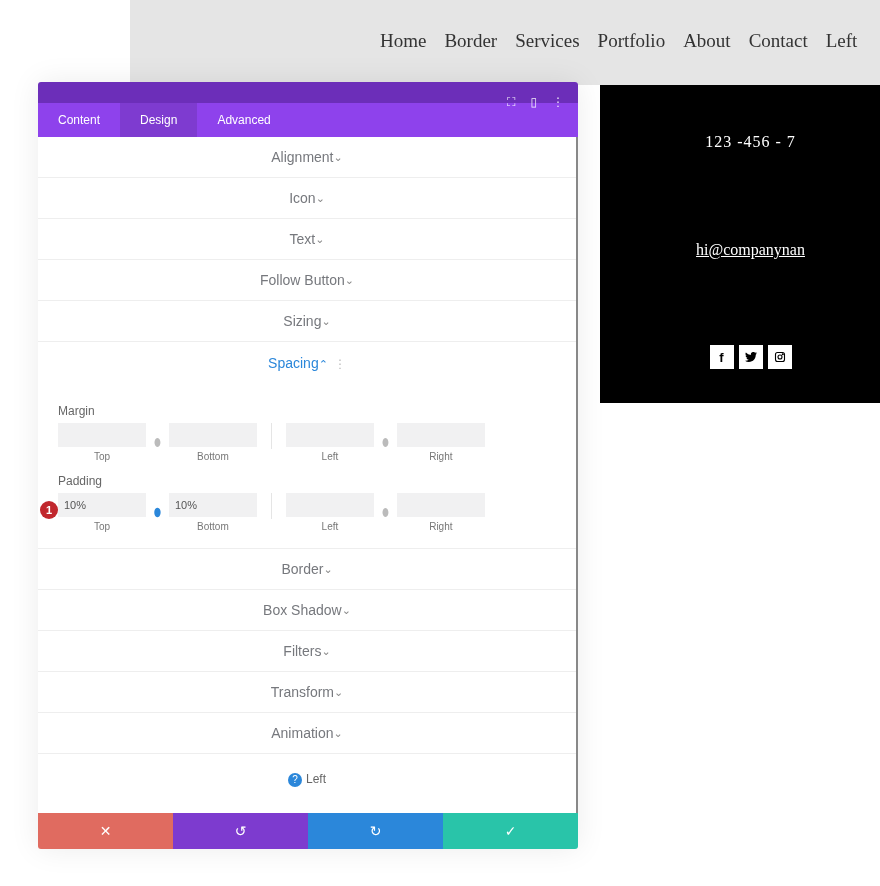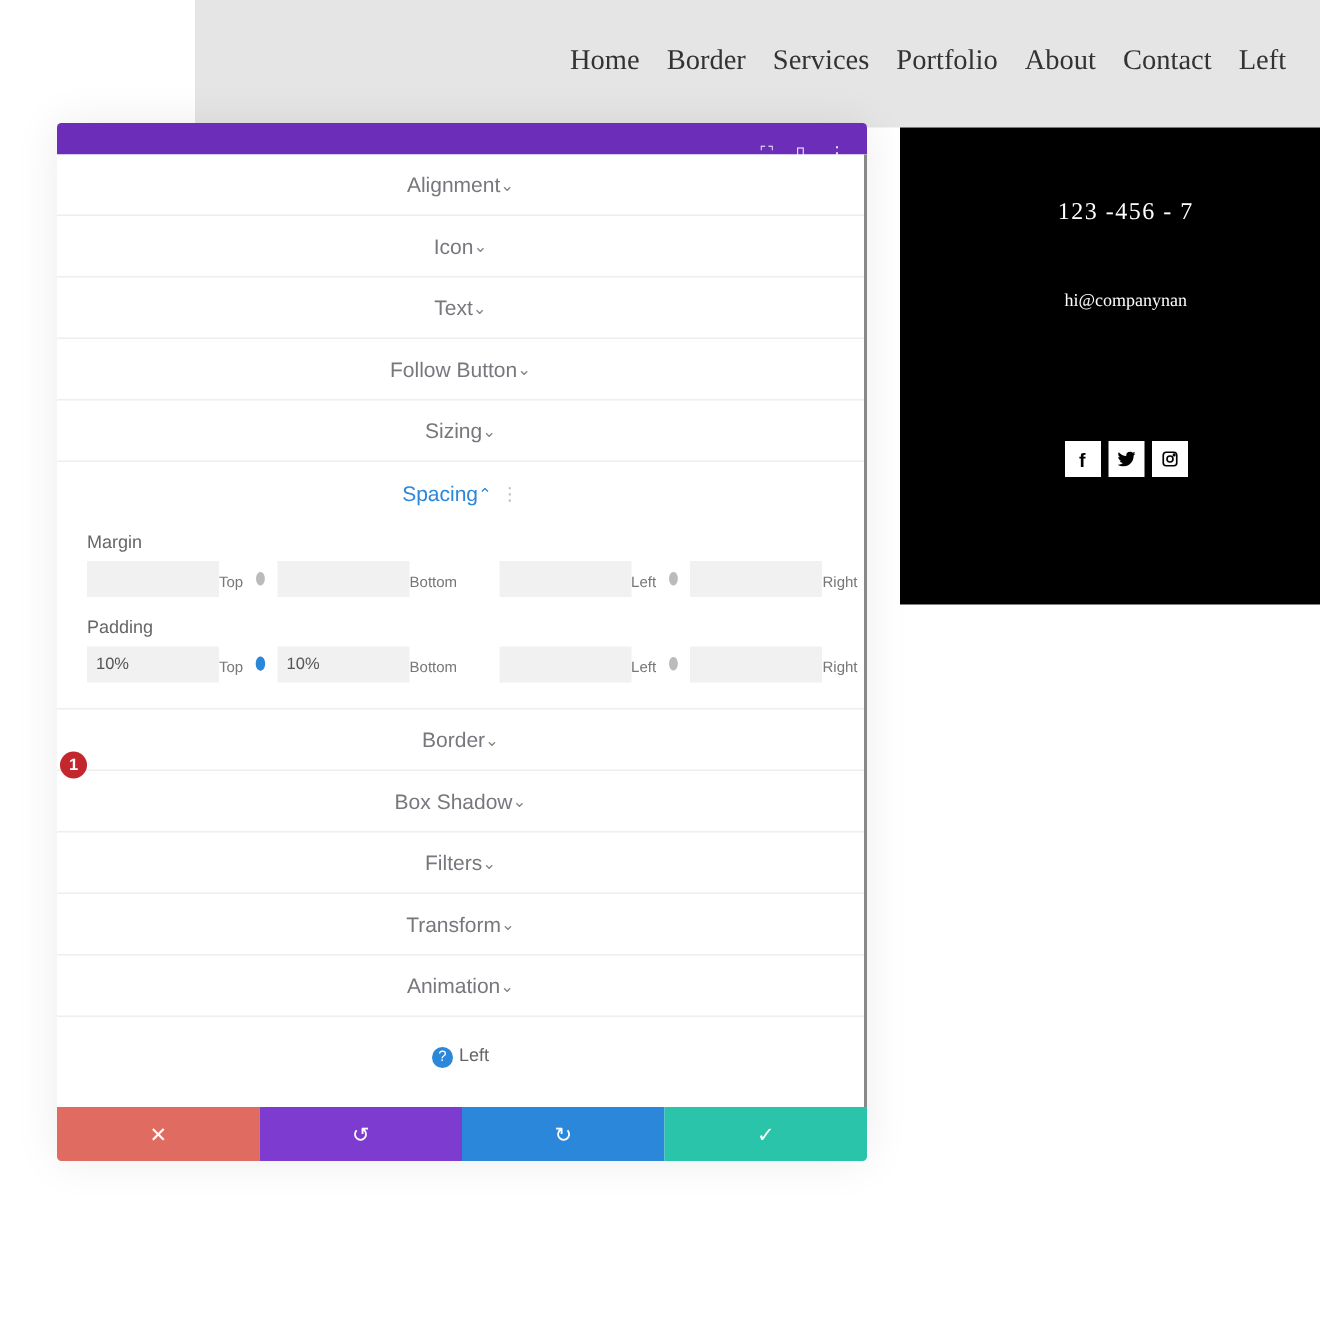--- a/index.html
+++ b/index.html
@@ -5,21 +5,21 @@
     * { margin: 0; padding: 0; box-sizing: border-box; }
     body { font-family: -apple-system, BlinkMacSystemFont, "Segoe UI", Helvetica, Arial, sans-serif; background: #fff; width: 880px; height: 886px; overflow: hidden; position: relative; }
     
     .page-bg { position: absolute; top: 0; left: 130px; right: 0; height: 85px; background: #e5e5e5; }
     
     .nav { position: absolute; top: 30px; left: 380px; display: flex; gap: 18px; font-family: Georgia, serif; font-size: 19px; color: #333; }
     .nav span { cursor: pointer; }
     
     .footer-box { position: absolute; top: 85px; left: 600px; width: 280px; height: 318px; background: #000; color: #fff; font-family: Georgia, serif; text-align: center; overflow: hidden; padding-left: 21px; }
     .footer-phone { margin-top: 48px; font-size: 16px; letter-spacing: 1px; }
-    .footer-email { margin-top: 42px; font-size: 12px; }
+    .footer-email { margin-top: 90px; font-size: 16px; text-decoration: underline; }
     .social-icons { margin-top: 86px; display: flex; justify-content: center; gap: 5px; }
     .social-icons span { width: 24px; height: 24px; background: #fff; color: #000; display: flex; align-items: center; justify-content: center; font-family: Arial, sans-serif; font-size: 13px; font-weight: bold; }
     
     .settings-panel { position: absolute; top: 82px; left: 38px; width: 540px; background: #fff; box-shadow: 0 0 30px rgba(0,0,0,0.08); border-radius: 3px; overflow: hidden; }
     
     .panel-header { background: #6c2eb9; color: #fff; padding: 13px 18px 8px; }
     .panel-title { font-size: 15px; font-weight: 600; }
     .panel-preset { font-size: 11px; margin-top: 2px; opacity: 0.9; }
     .panel-preset::after { content: " ▾"; font-size: 9px; }
     .header-icons { position: absolute; top: 13px; right: 14px; display: flex; gap: 15px; }
@@ -33,24 +33,24 @@
     
     .accordion-item { border-bottom: 1px solid #eee; }
     .accordion-header { padding: 12px 20px; display: flex; justify-content: center; align-items: center; cursor: pointer; }
     .accordion-label { color: #76787d; font-size: 14px; }
     .accordion-label.active { color: #2b87da; }
     .chevron { color: #888; font-size: 11px; }
     .chevron.up { color: #2b87da; }
     .option-dots { color: #bbb; font-size: 12px; margin-left: 6px; }
     
     .spacing-content { padding: 0 20px 16px; }
-    .spacing-section-label { font-size: 12px; color: #666; margin-bottom: 5px; margin-top: 4px; }
+    .spacing-section-label { font-size: 12px; color: #666; margin-bottom: 5px; margin-top: 20px; }
     .spacing-row { display: flex; gap: 8px; align-items: center; }
     .spacing-group { display: flex; gap: 6px; align-items: center; }
-    .spacing-input-wrap { display: flex; align-items: center; }
+    .spacing-input-wrap { display: flex; flex-direction: column; align-items: center; }
     .spacing-input { width: 88px; height: 24px; background: #f1f1f2; border: none; font-size: 11px; padding: 0 6px; color: #555; }
     .spacing-sub { font-size: 10px; color: #777; margin-top: 4px; }
     .link-icon { font-size: 11px; color: #bbb; padding: 0 2px; }
     .link-icon.linked { color: #2b87da; font-weight: bold; }
     .divider { width: 1px; height: 26px; background: #e5e5e5; margin: 0 6px; align-self: flex-start; margin-top: 0; }
     
     .help-row { text-align: center; padding: 18px 0 26px; font-size: 12px; color: #666; }
     .help-icon { display: inline-block; width: 14px; height: 14px; background: #2b87da; color: #fff; border-radius: 50%; font-size: 10px; line-height: 14px; margin-right: 4px; }
     
     .action-bar { display: flex; height: 36px; }
@@ -99,20 +99,25 @@
 
 <div class="settings-panel">
   <div class="panel-header">
     <div class="header-icons">
       <span>⛶</span>
       <span>▯</span>
       <span>⋮</span>
     </div>
   </div>
 
+  <div class="tabs">
+    <div class="tab">Content</div>
+    <div class="tab active">Design</div>
+    <div class="tab">Advanced</div>
+  </div>
 
   <div class="panel-body">
     <div class="accordion-item">
         <div class="accordion-header">
           <span class="accordion-label">Alignment</span>
           <span class="chevron">⌄</span>
         </div>
       </div>
     <div class="accordion-item">
         <div class="accordion-header">

